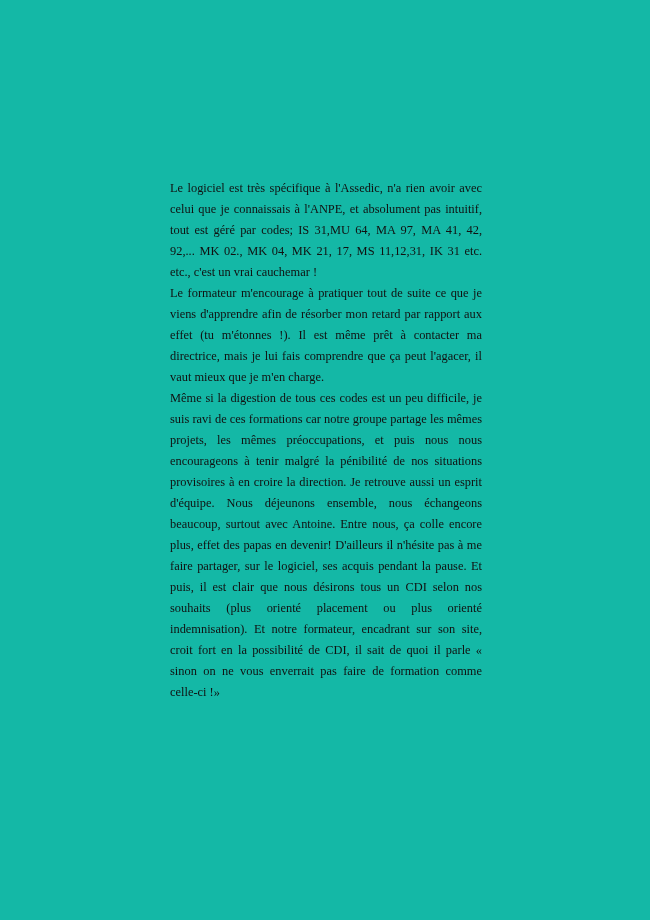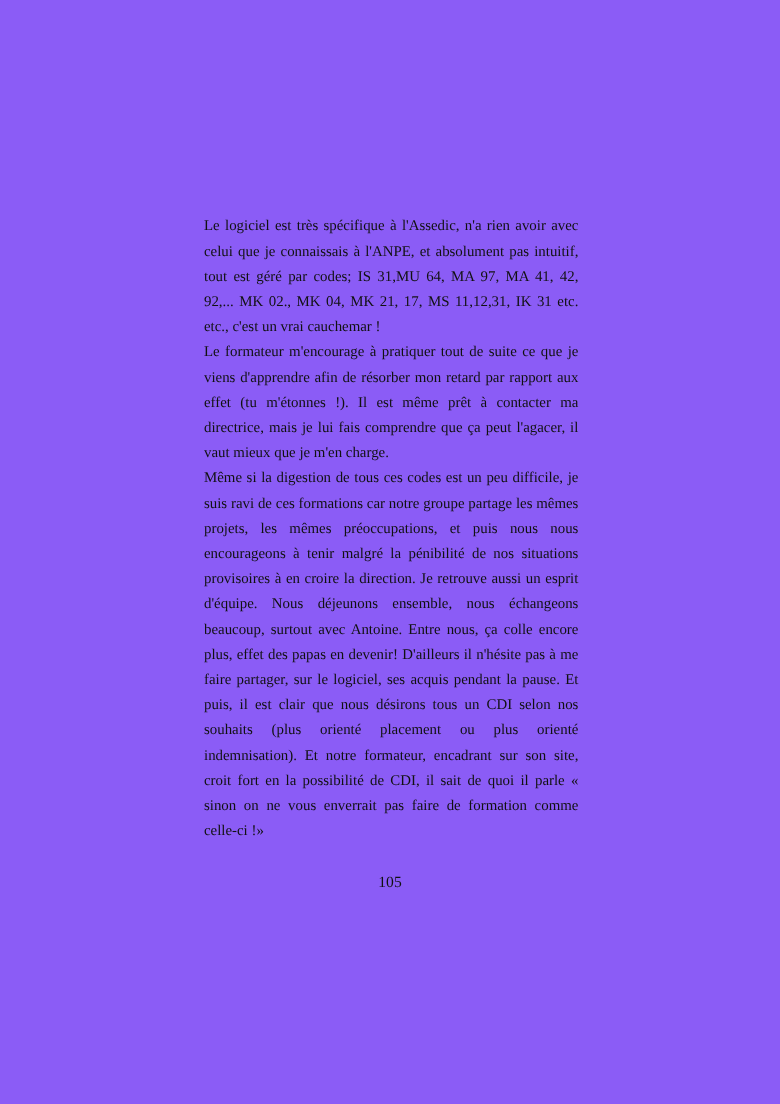--- a/index.html
+++ b/index.html
@@ -1,17 +1,17 @@
 <!DOCTYPE html>
 <html><head>
   <meta charset="utf-8">
   <style>
     html, body { margin: 0; padding: 0; background: #ffffff; }
     body { width: 650px; height: 920px; position: relative; overflow: hidden; }
-    .page { position: absolute; left: 0; top: 0; width: 650px; height: 920px; background: #8b5cf6; }
+    .page { position: absolute; left: 0; top: 0; width: 650px; height: 920px; background: #14b8a6; }
     .text-block {
       position: absolute;
       left: 170px;
       top: 178px;
       width: 312px;
       font-family: "Liberation Serif", "DejaVu Serif", serif;
       font-size: 12.4px;
       line-height: 21px;
       color: #111111;
       text-align: justify;
@@ -30,14 +30,13 @@
   </style>
 </head>
 <body>
 
 <div class="page">
   <div class="text-block">
     <p>Le logiciel est très spécifique à l'Assedic, n'a rien avoir avec celui que je connaissais à l'ANPE, et absolument pas intuitif, tout est géré par codes; IS 31,MU 64, MA 97, MA 41, 42, 92,... MK 02., MK 04, MK 21, 17, MS 11,12,31, IK 31 etc. etc., c'est un vrai cauchemar !</p>
     <p>Le formateur m'encourage à pratiquer tout de suite ce que je viens d'apprendre afin de résorber mon retard par rapport aux effet (tu m'étonnes !). Il est même prêt à contacter ma directrice, mais je lui fais comprendre que ça peut l'agacer, il vaut mieux que je m'en charge.</p>
     <p>Même si la digestion de tous ces codes est un peu difficile, je suis ravi de ces formations car notre groupe partage les mêmes projets, les mêmes préoccupations, et puis nous nous encourageons à tenir malgré la pénibilité de nos situations provisoires à en croire la direction. Je retrouve aussi un esprit d'équipe. Nous déjeunons ensemble, nous échangeons beaucoup, surtout avec Antoine. Entre nous, ça colle encore plus, effet des papas en devenir! D'ailleurs il n'hésite pas à me faire partager, sur le logiciel, ses acquis pendant la pause. Et puis, il est clair que nous désirons tous un CDI selon nos souhaits (plus orienté placement ou plus orienté indemnisation). Et notre formateur, encadrant sur son site, croit fort en la possibilité de CDI, il sait de quoi il parle « sinon on ne vous enverrait pas faire de formation comme celle-ci !»</p>
   </div>
-  <div class="page-number">105</div>
 </div>
 
 </body></html>

